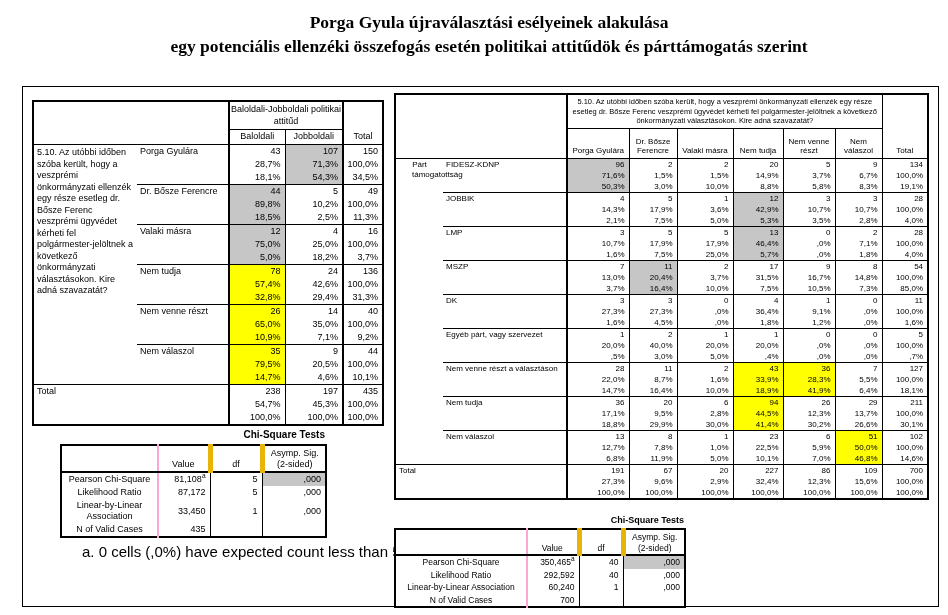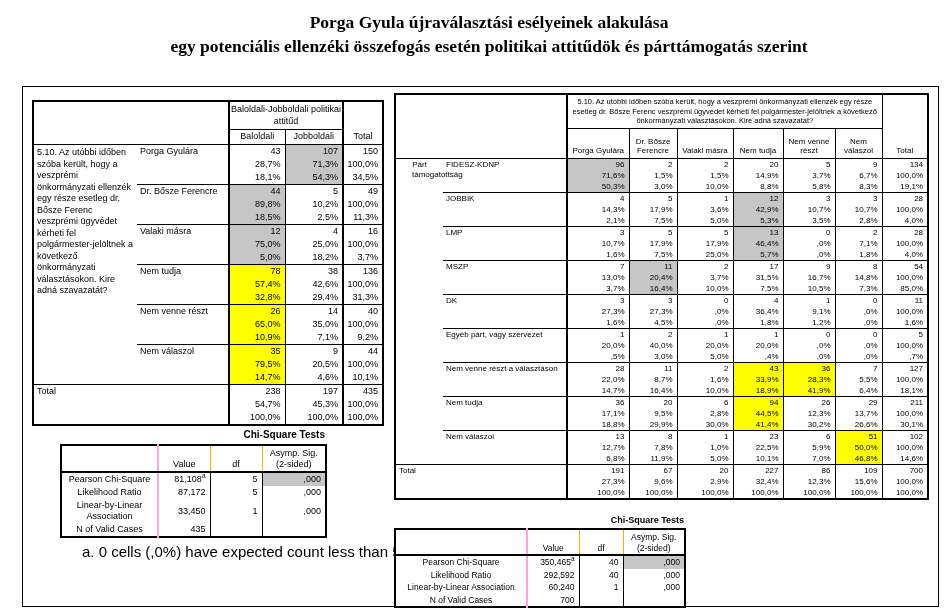--- a/index.html
+++ b/index.html
@@ -41,21 +41,21 @@
   #rightTable .qh{height:30px;font-size:7.5px;line-height:9.5px}
   #rightTable .ch{height:30px;line-height:9.5px}
   #rightTable .num{height:11px;line-height:11px}
   #rightTable .tsep,#rightTable .thTotal{border-left:1px solid #000}
 
   .chiTitle{position:absolute;text-align:right;font-weight:bold}
   #leftChiTitle{left:60px;top:429px;width:265px;font-size:10px}
   #rightChiTitle{left:394px;top:515px;width:290px;font-size:9px}
 
   table.chi .csCorner{border-bottom:2px solid #000}
-  table.chi .csH{border-left:1px solid #eab308;border-bottom:2px solid #000;text-align:center;vertical-align:bottom;padding:2px 2px 1px 2px}
+  table.chi .csH{border-left:5px solid #eab308;border-bottom:2px solid #000;text-align:center;vertical-align:bottom;padding:2px 2px 1px 2px}
   table.chi .csL{text-align:center;vertical-align:top;padding:1px 3px}
   table.chi .csV{text-align:right;padding:1px 4px 1px 1px;border-left:1px solid #000}
   table.chi .sepL{border-left:2px solid #f9a8d4}
   table.chi sup{font-size:6.5px;line-height:0}
 
   #leftChi{left:60px;top:444px;width:265px;font-size:9px;line-height:11px}
   #leftChi .csV{height:13px}
   #rightChi{left:394px;top:528px;width:290px;font-size:8.5px;line-height:10.5px}
   #rightChi .csV{height:12px}
 
@@ -135,21 +135,21 @@
         <td class="num tsep">100,0%</td>
       </tr>
       <tr>
         <td class="num dsep hlg">5,0%</td>
         <td class="num">18,2%</td>
         <td class="num tsep">3,7%</td>
       </tr>
       <tr>
         <td class="rlabel bt" rowspan="3">Nem tudja</td>
         <td class="num bt dsep hly">78</td>
-        <td class="num bt">38</td>
+        <td class="num bt">24</td>
         <td class="num bt tsep">136</td>
       </tr>
       <tr>
         <td class="num dsep hly">57,4%</td>
         <td class="num">42,6%</td>
         <td class="num tsep">100,0%</td>
       </tr>
       <tr>
         <td class="num dsep hly">32,8%</td>
         <td class="num">29,4%</td>

